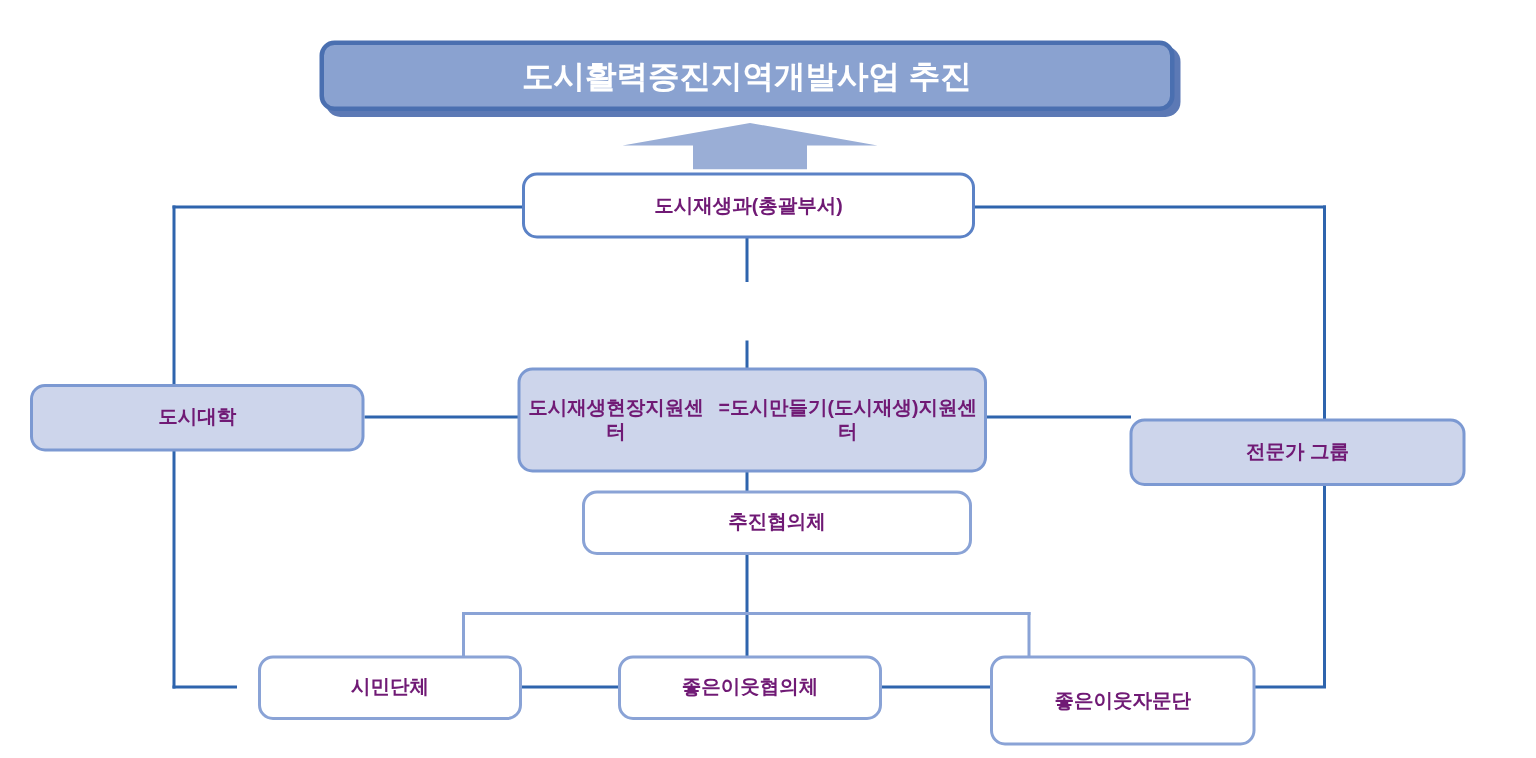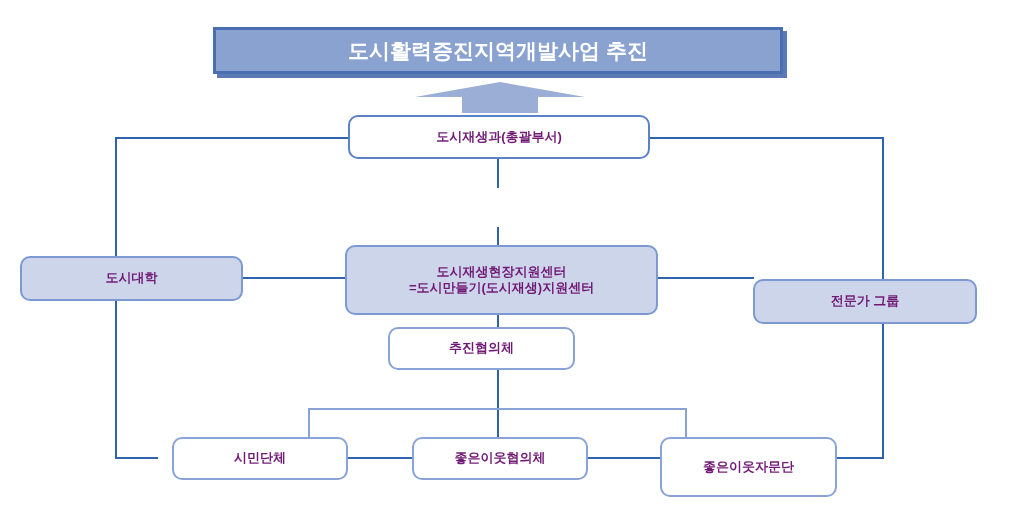--- a/index.html
+++ b/index.html
@@ -54,21 +54,21 @@
   
   .banner {
     position: absolute;
     z-index: 3;
     left: 213px;
     top: 27px;
     width: 570px;
     height: 47px;
     background: #8AA2D0;
     border: 3px solid #4A6FB0;
-    border-radius: 0;
+    border-radius: 10px;
     box-shadow: 4px 4px 0 #5C79B5;
     display: flex;
     align-items: center;
     justify-content: center;
     color: #ffffff;
     font-weight: bold;
     font-size: 21px;
     box-sizing: border-box;
   }
   
@@ -113,26 +113,26 @@
     <svg width="170" height="33" viewBox="0 0 170 33" xmlns="http://www.w3.org/2000/svg">
       <polygon points="85,2 170,17 123,17 123,33 47,33 47,17 0,17" fill="#9AAED6"></polygon>
     </svg>
   </div>
 
   <div class="node white" style="left:348px; top:115px; width:302px; height:44px;">
     <span>도시재생과(총괄부서)</span>
   </div>
 
 
-  <div class="node lightfill" style="left:345px; top:245px; width:313px; height:70px; flex-direction:column;">
+  <div class="node lightfill" style="left:345px; top:245px; width:313px; height:70px; flex-direction:row;">
     <span>도시재생현장지원센터</span>
     <span>=도시만들기(도시재생)지원센터</span>
   </div>
 
-  <div class="node white-light" style="left:388px; top:327px; width:187px; height:43px;">
+  <div class="node white-light" style="left:388px; top:327px; width:260px; height:43px;">
     <span>추진협의체</span>
   </div>
 
   <div class="node lightfill" style="left:20px; top:256px; width:223px; height:45px;">
     <span>도시대학</span>
   </div>
 
   <div class="node lightfill" style="left:753px; top:256px; width:224px; height:45px;margin-top:23px;">
     <span>전문가 그룹</span>
   </div>

